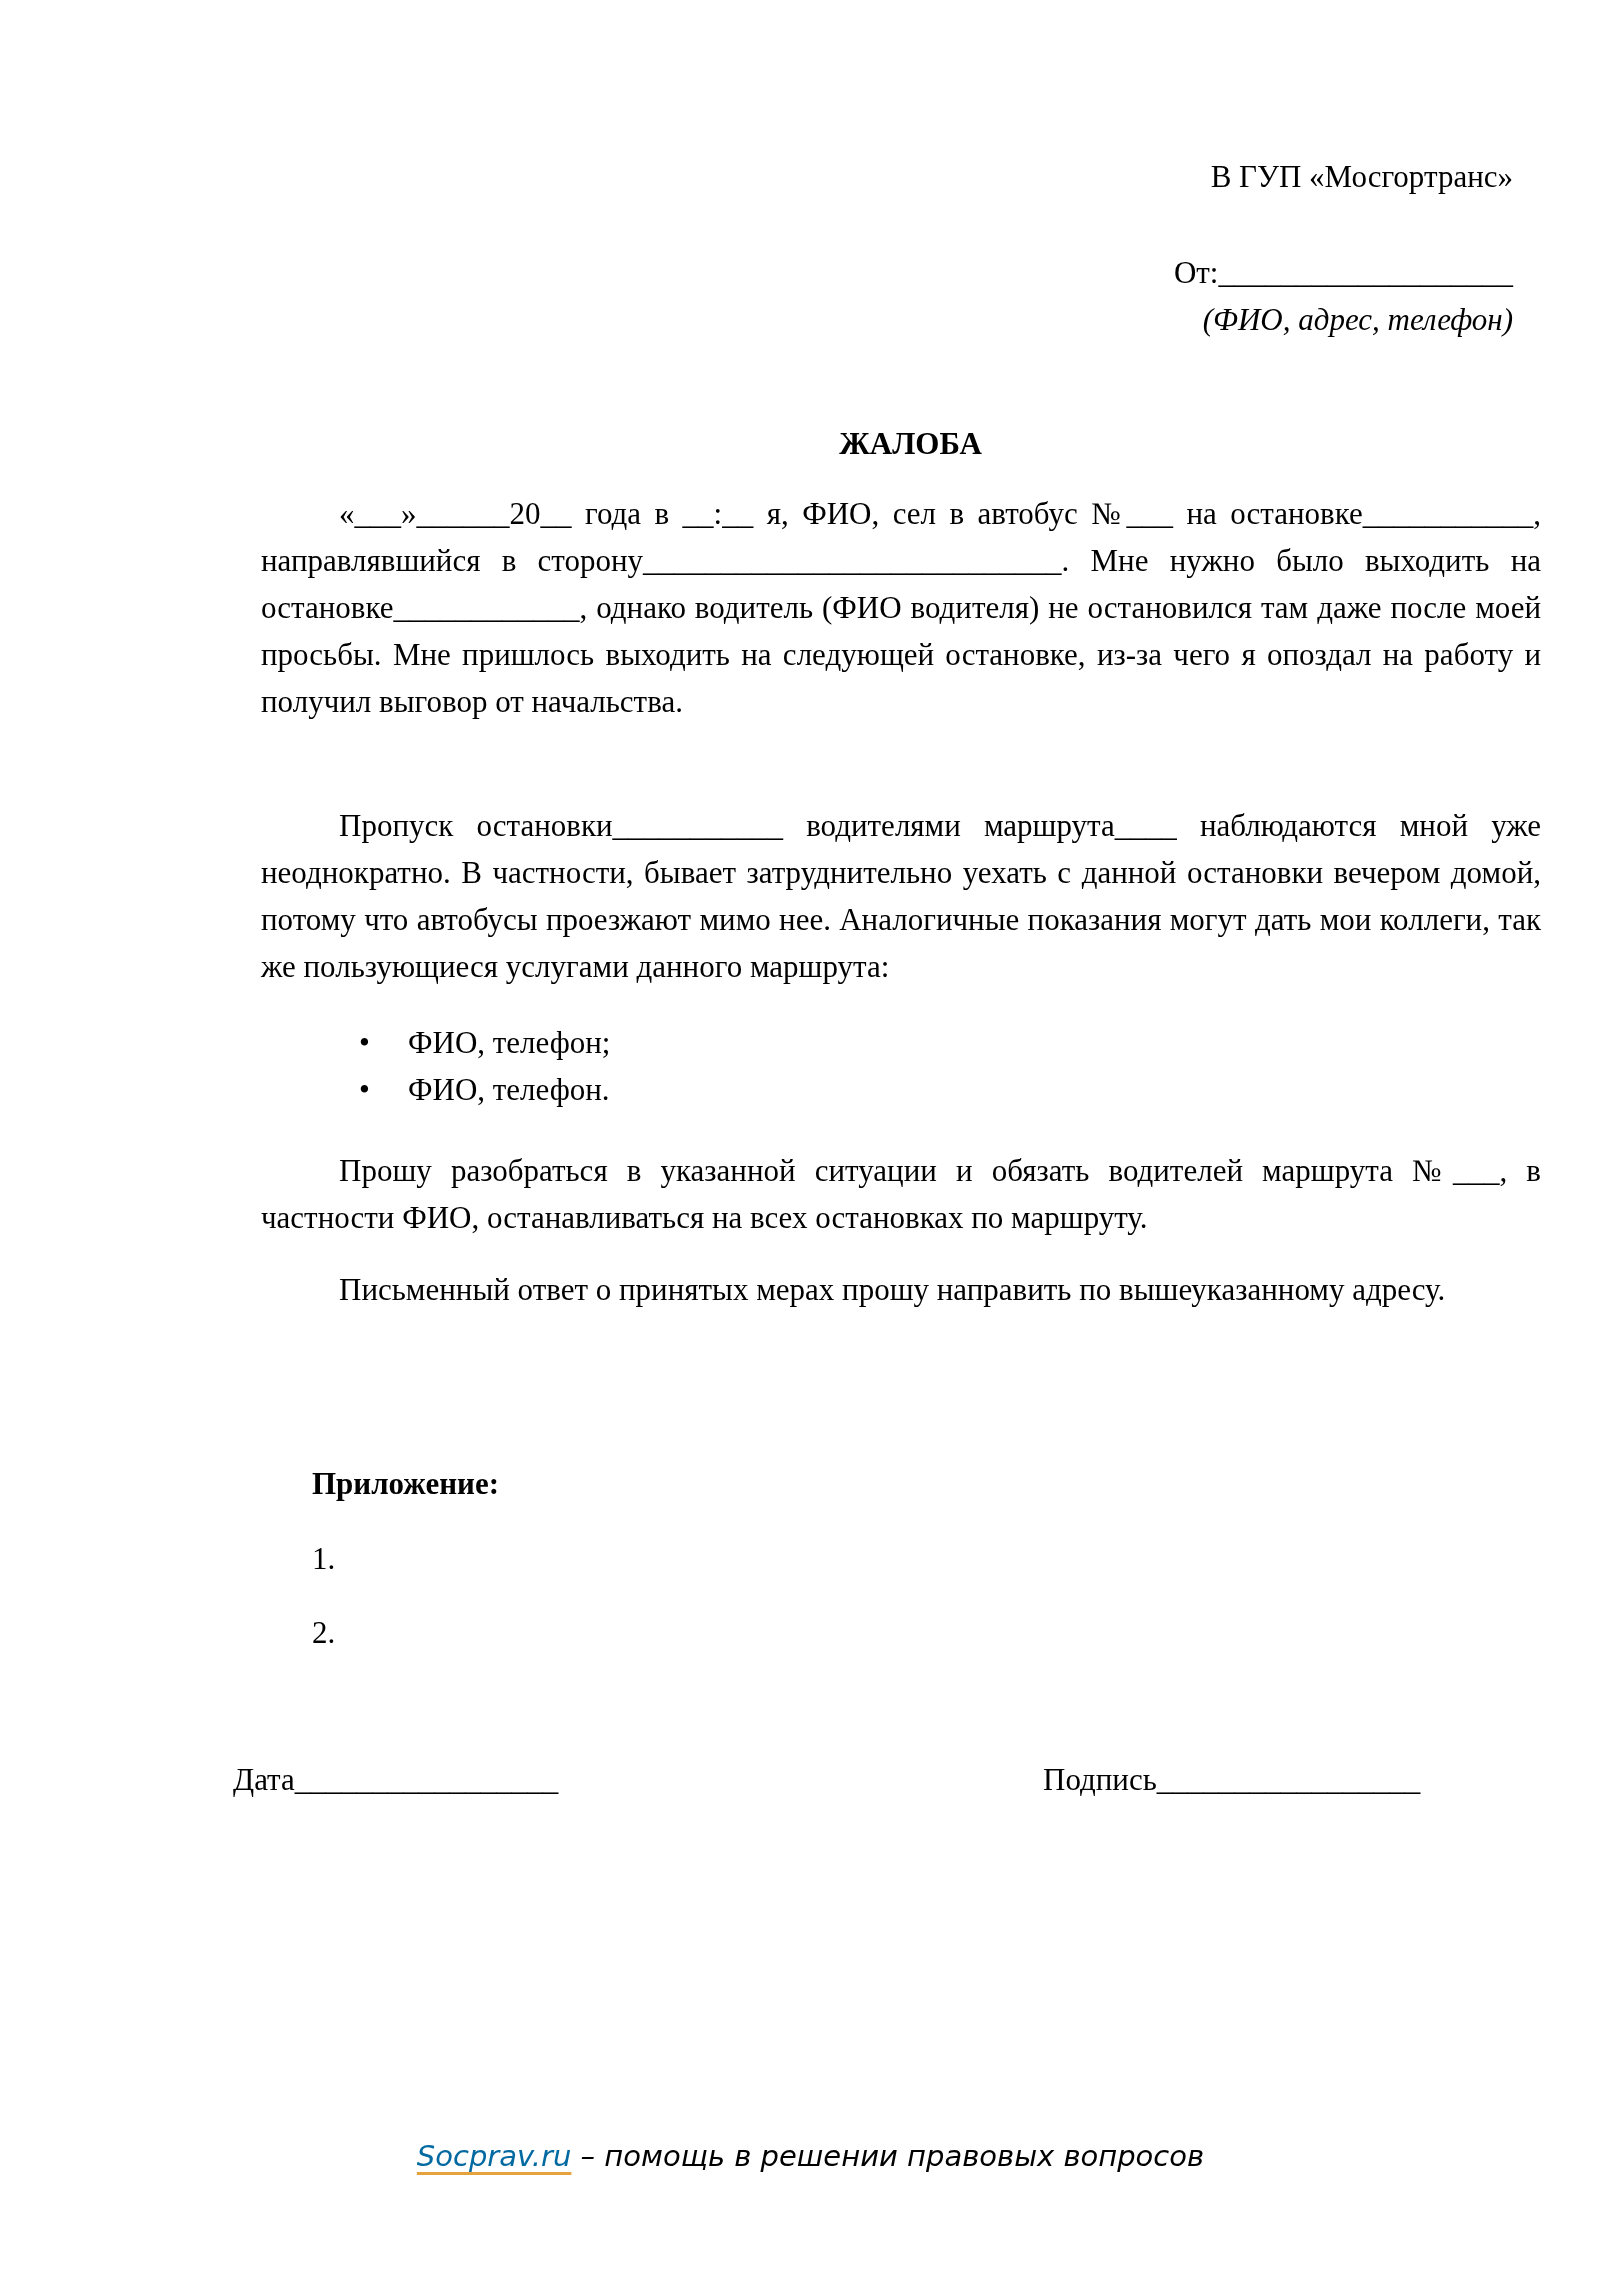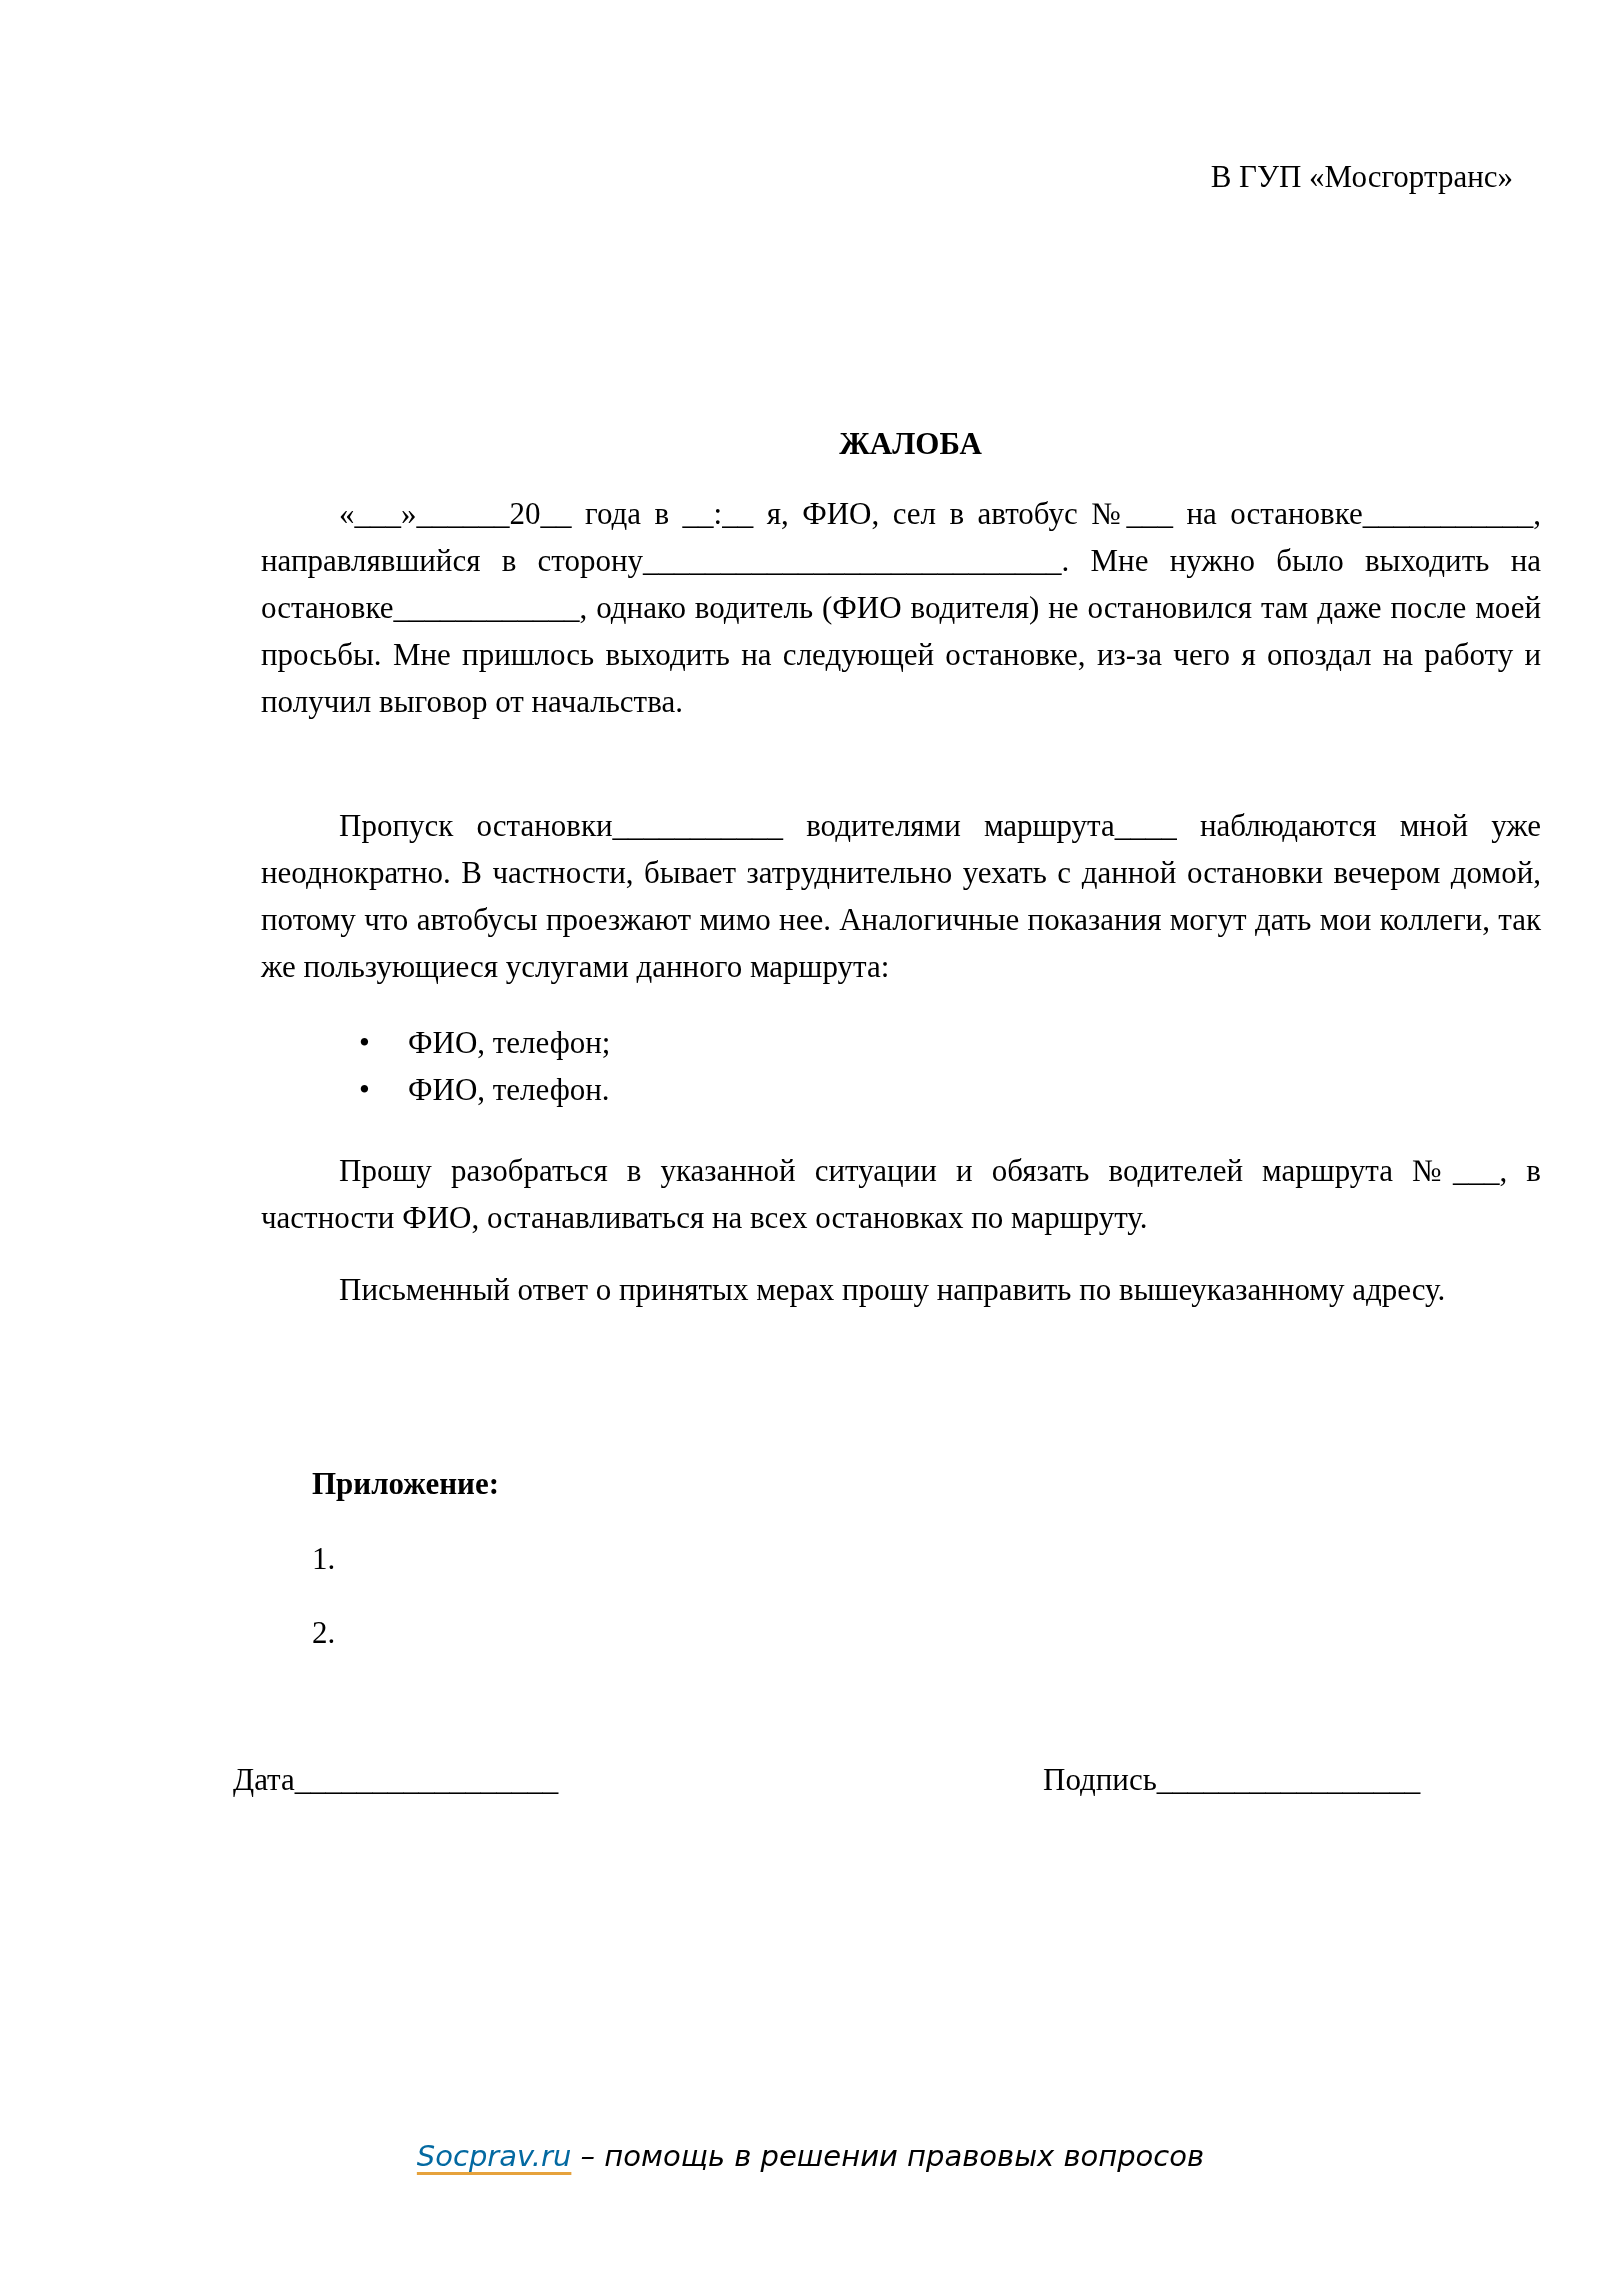--- a/index.html
+++ b/index.html
@@ -28,21 +28,23 @@
     .footer-link { color: #0369a1; text-decoration: underline; text-decoration-color: #e6a23c; text-underline-offset: 5.9px; text-decoration-thickness: 2.9px; }
     p { margin: 0; }
   </style>
 </head>
 <body>
 
 <div class="page">
 
   <div class="abs right" style="left:980px; width:533px; top:153px;">В ГУП «Мосгортранс»</div>
 
+  <div class="abs right" style="left:980px; width:533px; top:249px;">От:___________________</div>
 
+  <div class="abs right italic" style="left:980px; width:533px; top:296px;">(ФИО, адрес, телефон)</div>
 
   <div class="abs bold center" style="left:0; width:1821px; top:420px;">ЖАЛОБА</div>
 
   <p class="body-text just indent" style="top:490px;">«___»______20__ года  в __:__ я, ФИО, сел в автобус №___ на остановке___________, направлявшийся в сторону___________________________. Мне нужно было выходить на остановке____________, однако водитель (ФИО водителя) не остановился там даже после моей просьбы. Мне пришлось выходить на следующей остановке, из-за чего я опоздал на работу и получил выговор от начальства.</p>
 
   <p class="body-text just indent" style="top:802px;">Пропуск остановки___________ водителями маршрута____ наблюдаются мной уже неоднократно. В частности, бывает затруднительно уехать с данной остановки вечером домой, потому что автобусы проезжают мимо нее. Аналогичные показания могут дать мои коллеги, так же пользующиеся услугами данного маршрута:</p>
 
   <div class="bullet-row" style="top:1019px;">
     <span class="bullet-dot">•</span>
     <span class="bullet-text">ФИО, телефон;</span>

